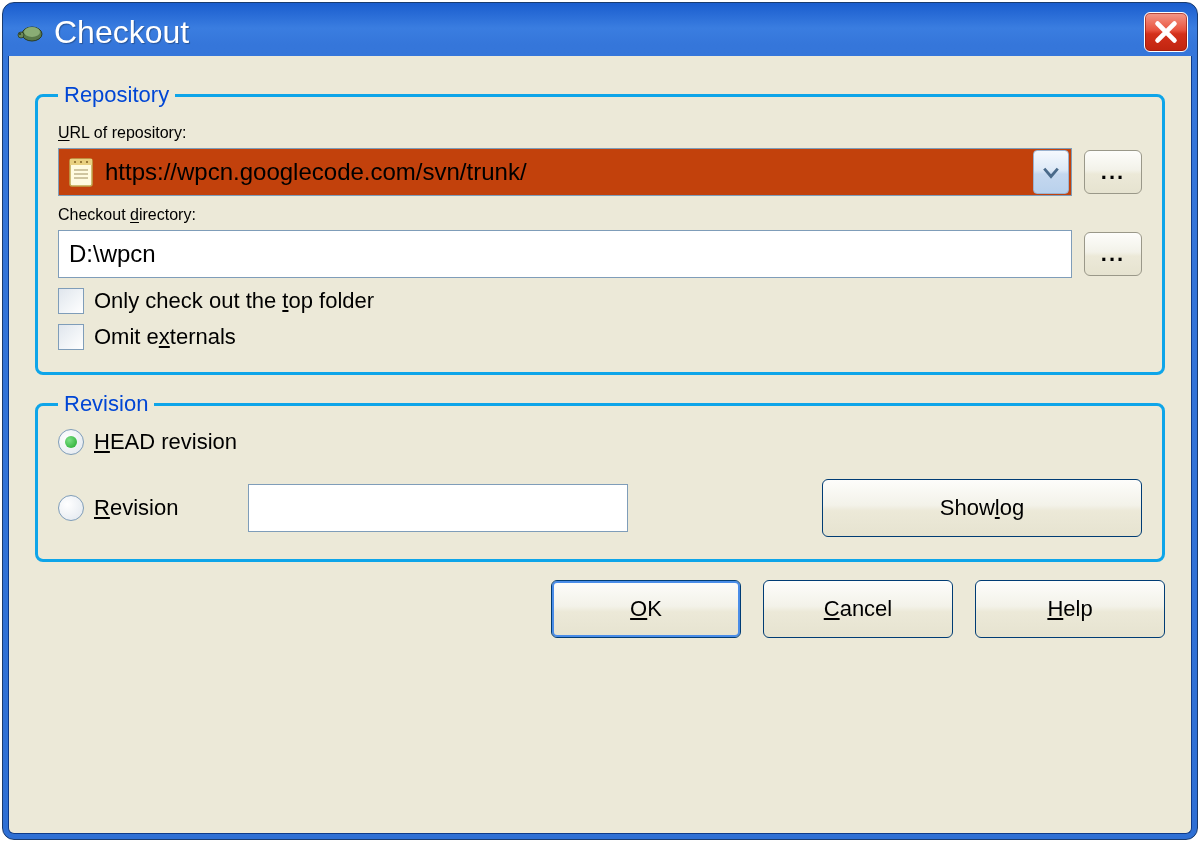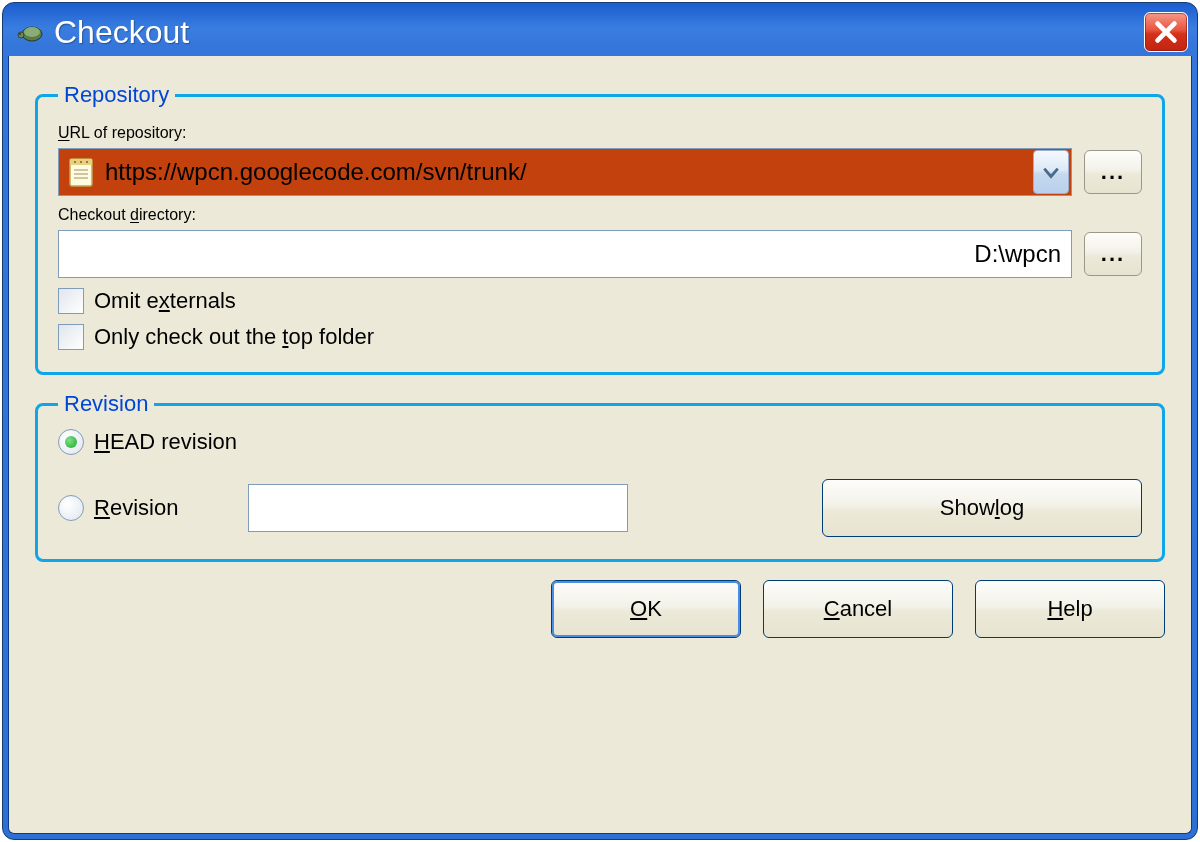--- a/index.html
+++ b/index.html
@@ -126,21 +126,20 @@
   }
   .textbox {
     flex: 1;
     height: 48px;
     background: #fff;
     border: 1px solid #7f9db9;
     padding: 0 10px;
     font-size: 24px;
     display: flex;
     align-items: center;
-    justify-content: flex-end;
   }
   .browse-btn {
     width: 58px;
     height: 44px;
     background: linear-gradient(to bottom, #fdfdfb 0%, #f3f2e9 45%, #ece9d8 55%, #e6e3d0 100%);
     border: 1px solid #9a9889;
     border-radius: 6px;
     display: flex;
     align-items: center;
     justify-content: center;
@@ -284,28 +283,28 @@
       <div class="row">
         <div class="textbox">
           <span>D:\wpcn</span>
         </div>
         <div class="browse-btn">...</div>
       </div>
 
       <label class="checkbox-row">
         <span class="checkbox-box"></span>
         <span>
-          <span>Omit e</span><span class="underline-first">x</span><span>ternals</span>
+          <span>Only check out the </span><span class="underline-first">t</span><span>op folder</span>
         </span>
       </label>
 
       <label class="checkbox-row">
         <span class="checkbox-box"></span>
         <span>
-          <span>Only check out the </span><span class="underline-first">t</span><span>op folder</span>
+          <span>Omit e</span><span class="underline-first">x</span><span>ternals</span>
         </span>
       </label>
     </fieldset>
 
     <fieldset class="group">
       <legend>Revision</legend>
 
       <label class="radio-row">
         <span class="radio-circle">
             <span class="radio-dot"></span>

